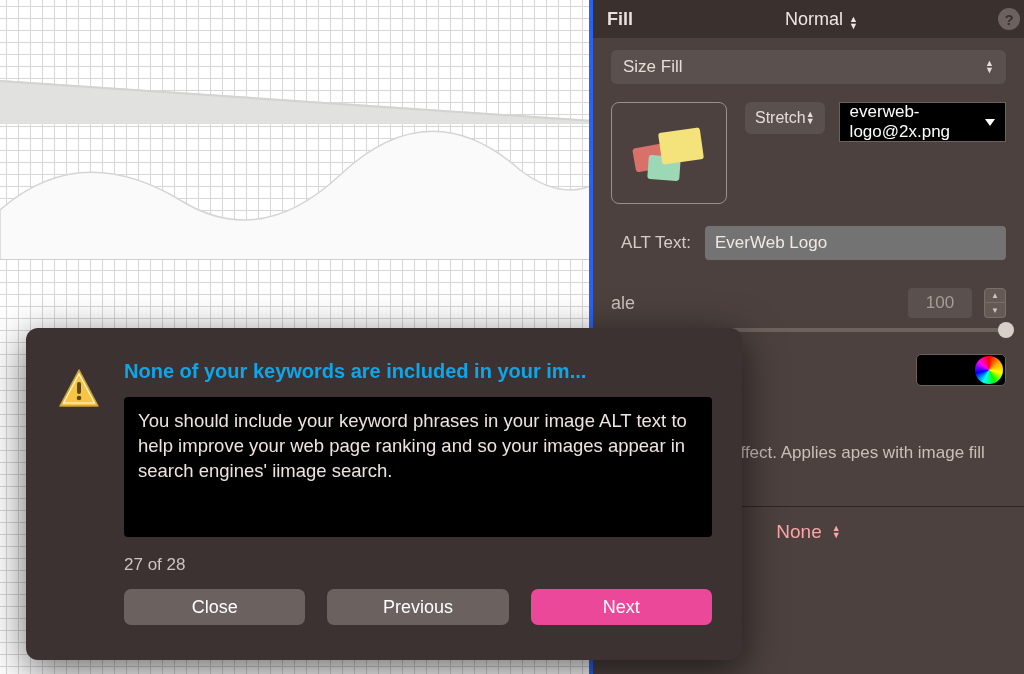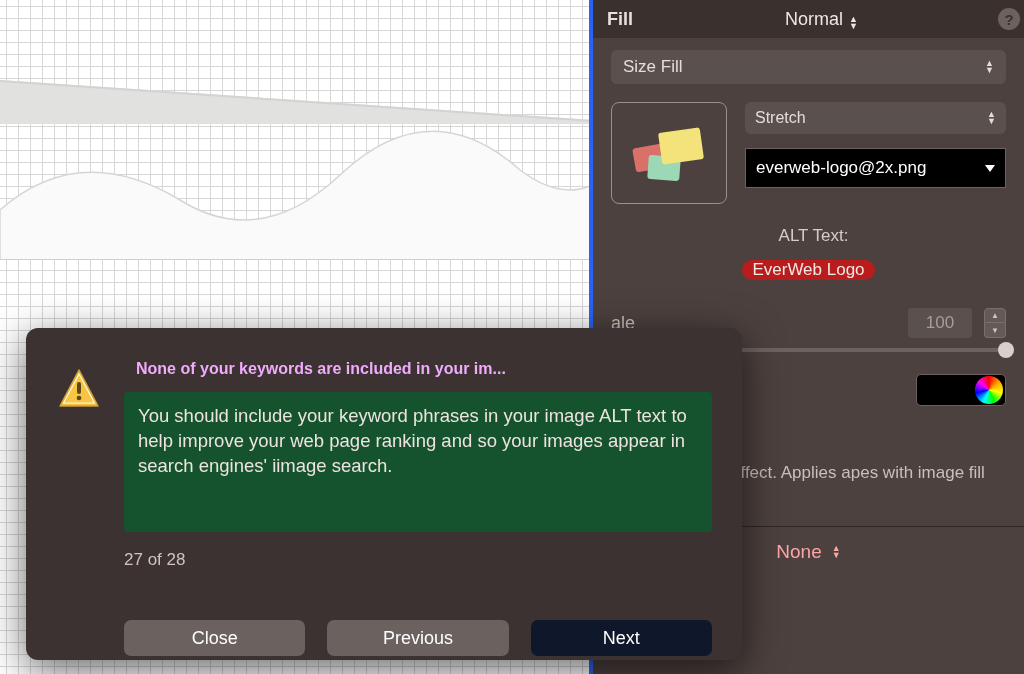--- a/index.html
+++ b/index.html
@@ -51,37 +51,37 @@
 
   .row-image {
     display: flex; gap: 18px; margin-top: 18px; align-items: flex-start;
   }
   .thumb {
     width: 116px; height: 102px; border: 1.5px solid #9a8f8b; border-radius: 8px; display:flex; align-items:center; justify-content:center;
     background:#4c413e;
   }
   .thumb svg { width: 78px; height: 62px; }
 
-  .rcol { flex: 1; display:flex; flex-direction:column; gap: 14px; }
+  .rcol { flex: 1; display:flex; flex-direction:row; gap: 14px; }
   .select {
     height: 32px; background: #5a504d; border-radius: 6px; display:flex; align-items:center; padding: 0 10px; font-size: 16px; color:#e6ddd9; justify-content:space-between;
   }
   .file-chip {
     height: 40px; background:#000; border:1px solid #6b615e; color:#fff; display:flex; align-items:center; padding:0 10px; font-size:17px; justify-content:space-between;
   }
   .caret-down { border-left:5px solid transparent; border-right:5px solid transparent; border-top:7px solid #fff; }
 
   .btn {
     height: 34px; background:#5a504d; border-radius:6px; display:flex; align-items:center; justify-content:center; font-size:17px; color:#e6ddd9;
   }
 
-  .field-row { display:flex; align-items:center; gap:14px; margin-top:22px;flex-direction:column; }
+  .field-row { display:flex; align-items:center; gap:14px; margin-top:22px; }
   .label { min-width: 80px; text-align: right; font-size: 17px; color:#d7ccc8; }
   .text-input {
-    flex:1; height: 34px; background:#b91c1c; border-radius:11px; padding:0 10px; color:#f0e8e5; font-size:17px; display:flex; align-items:center;
+    flex:1; height: 34px; background:#737373; border-radius:4px; padding:0 10px; color:#f0e8e5; font-size:17px; display:flex; align-items:center;
   }
 
   .slider-row { display:flex; align-items:center; gap:12px; margin-top:28px; }
   .slider-track { flex:1; height: 4px; background:#6d625e; border-radius:2px; position:relative; }
   .slider-knob { position:absolute; right:0; top:50%; transform:translate(50%,-50%); width:16px; height:16px; border-radius:8px; background:#d8cfca; }
   .num-box { width:64px; height:30px; background:#5a504d; border-radius:4px; display:flex; align-items:center; justify-content:center; color:#a79c97; font-size:17px; }
   .stepper { width:22px; display:flex; flex-direction:column; }
   .stepper div { height:15px; background:#645955; border:1px solid #7a6f6b; display:flex; align-items:center; justify-content:center; font-size:8px; color:#cfc4c0;}
   .stepper div:first-child { border-radius:4px 4px 0 0; }
   .stepper div:last-child { border-radius:0 0 4px 4px; border-top:none;}
@@ -106,27 +106,27 @@
     background:#3b3231; border-radius:12px; box-shadow: 0 10px 40px rgba(0,0,0,0.6);
     padding: 32px 30px 26px 30px;
     color:#f0e8e5;
   }
   .dialog-inner { display:flex; gap:22px; }
   .warn-icon {
     width:46px; height:46px; flex:0 0 auto; margin-top:6px;
   }
   .warn-icon svg { width:46px; height:46px; }
   .dialog-body { flex:1; }
-  .dialog-title { font-size:16px; font-weight:700; color:#f0abfc; margin-bottom:14px; white-space:nowrap; overflow:hidden; text-overflow:ellipsis;margin-left:12px;}
-  .dialog-msg { background:#14532d; border-radius:4px; padding:12px 14px; font-size:18.5px; line-height:1.35; color:#eee3df; min-height:140px;}
+  .dialog-title { font-size:20px; font-weight:700; color:#0ea5e9; margin-bottom:14px; white-space:nowrap; overflow:hidden; text-overflow:ellipsis;}
+  .dialog-msg { background:#000000; border-radius:4px; padding:12px 14px; font-size:18.5px; line-height:1.35; color:#eee3df; min-height:140px;}
   .dialog-counter { font-size:17px; color:#cfc4c0; margin-top:18px;}
   .dialog-buttons { display:flex; gap:22px; margin-top:14px; }
-  .dbtn { flex:1; height:36px; border-radius:7px; display:flex; align-items:center; justify-content:center; font-size:18px; color:#fff;margin-top:36px; }
+  .dbtn { flex:1; height:36px; border-radius:7px; display:flex; align-items:center; justify-content:center; font-size:18px; color:#fff; }
   .dbtn-gray { background:#6b615e; }
-  .dbtn-blue { background:#0f172a; }
+  .dbtn-blue { background:#ec4899; }
 
 </style>
 </head>
 <body>
 
 <div class="canvas">
   <div class="canvas-grid-bg"></div>
   <div class="hills">
     <svg viewBox="0 0 593 180" preserveAspectRatio="none">
       <path d="M0,0 L593,40 L593,44 L0,44 Z" fill="#e1e1e0"></path>

